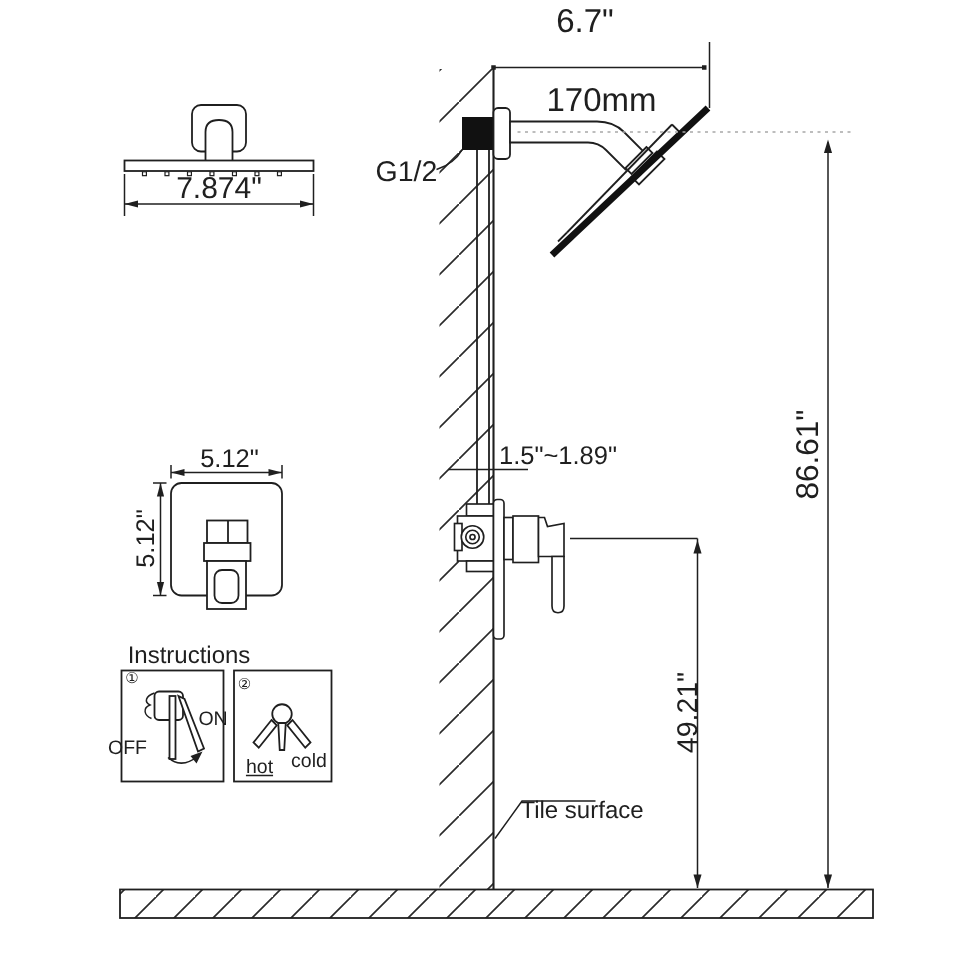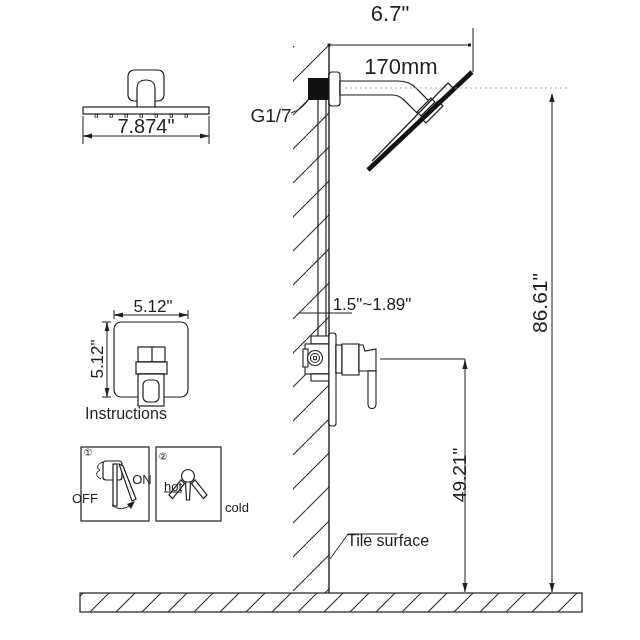--- a/index.html
+++ b/index.html
@@ -139,30 +139,30 @@
       <polygon points="135,501 127,504 131,509" fill="#1f1f1f" stroke="none"></polygon>
       <circle cx="188" cy="476" r="6.5"></circle>
       <polygon points="185.5,482 190.5,482 189.5,500 186.5,500"></polygon>
       <polygon points="181,480 184.5,483.5 172.5,498.5 169,495"></polygon>
       <polygon points="191.5,483.5 195,480 207,495 203.5,498.5"></polygon>
     </g>
   </svg>
 
   <div class="lbl fs22" style="left:390px;top:14px;">6.7"</div>
   <div class="lbl fs22" style="left:401px;top:33px;margin-top:34px;">170mm</div>
-  <div class="lbl fs19" style="left:271px;top:115px;">G1/7</div>
+  <div class="lbl fs19" style="left:271px;top:115px;">G1/2</div>
   <div class="lbl fs20" style="left:146px;top:126px;">7.874"</div>
   <div class="lbl fs17" style="left:153px;top:306px;">5.12"</div>
   <div class="lbl rot fs17" style="left:97px;top:359px;">5.12"</div>
   <div class="lbl fs17" style="left:372px;top:304px;">1.5"~1.89"</div>
   <div class="lbl rot fs21" style="left:539px;top:303px;">86.61"</div>
   <div class="lbl rot fs19" style="left:459px;top:475px;">49.21"</div>
   <div class="lbl fs16" style="left:388px;top:541px;">Tile surface</div>
 
-  <div class="lbl fs16" style="left:126px;top:414px;text-align:right;">Instructions</div>
+  <div class="lbl fs16" style="left:126px;top:438px;text-align:right;">Instructions</div>
   <div class="lbl fs10" style="left:88px;top:453px;">①</div>
   <div class="lbl fs13" style="left:136px;top:479px;padding-left:12px;">ON</div>
   <div class="lbl fs13" style="left:85px;top:498px;">OFF</div>
   <div class="lbl fs10" style="left:163px;top:457px;">②</div>
-  <div class="lbl fs13" style="left:173px;top:486px;text-decoration:underline;">hot</div>
-  <div class="lbl fs13" style="left:206px;top:507px;margin-left:31px;">cold</div>
+  <div class="lbl fs13" style="left:173px;top:511px;text-decoration:underline;">hot</div>
+  <div class="lbl fs13" style="left:206px;top:507px;">cold</div>
 
 </div>
 
 </body></html>

